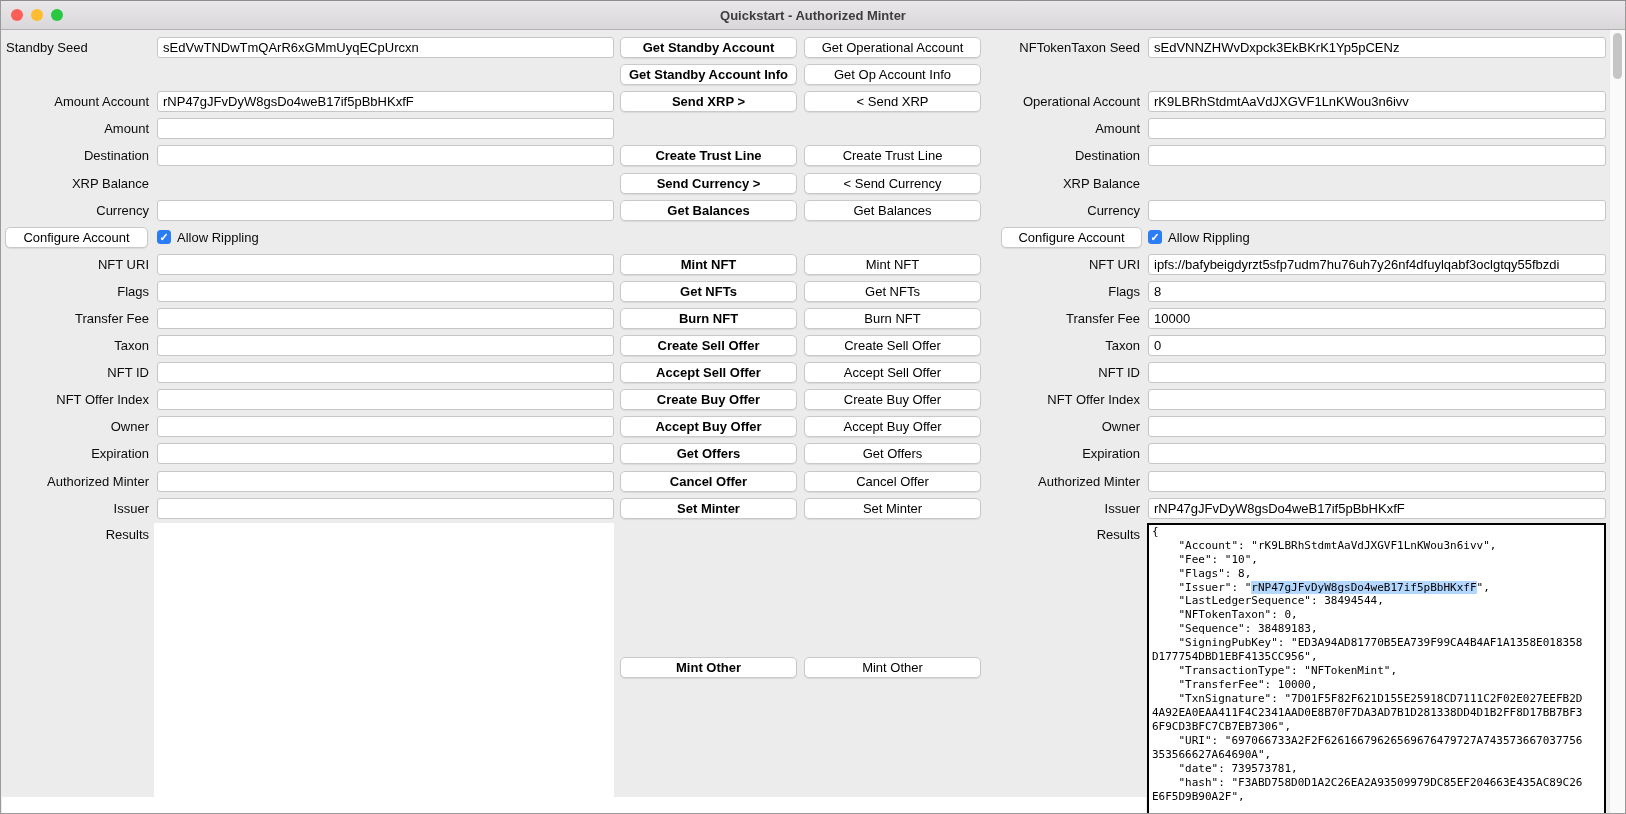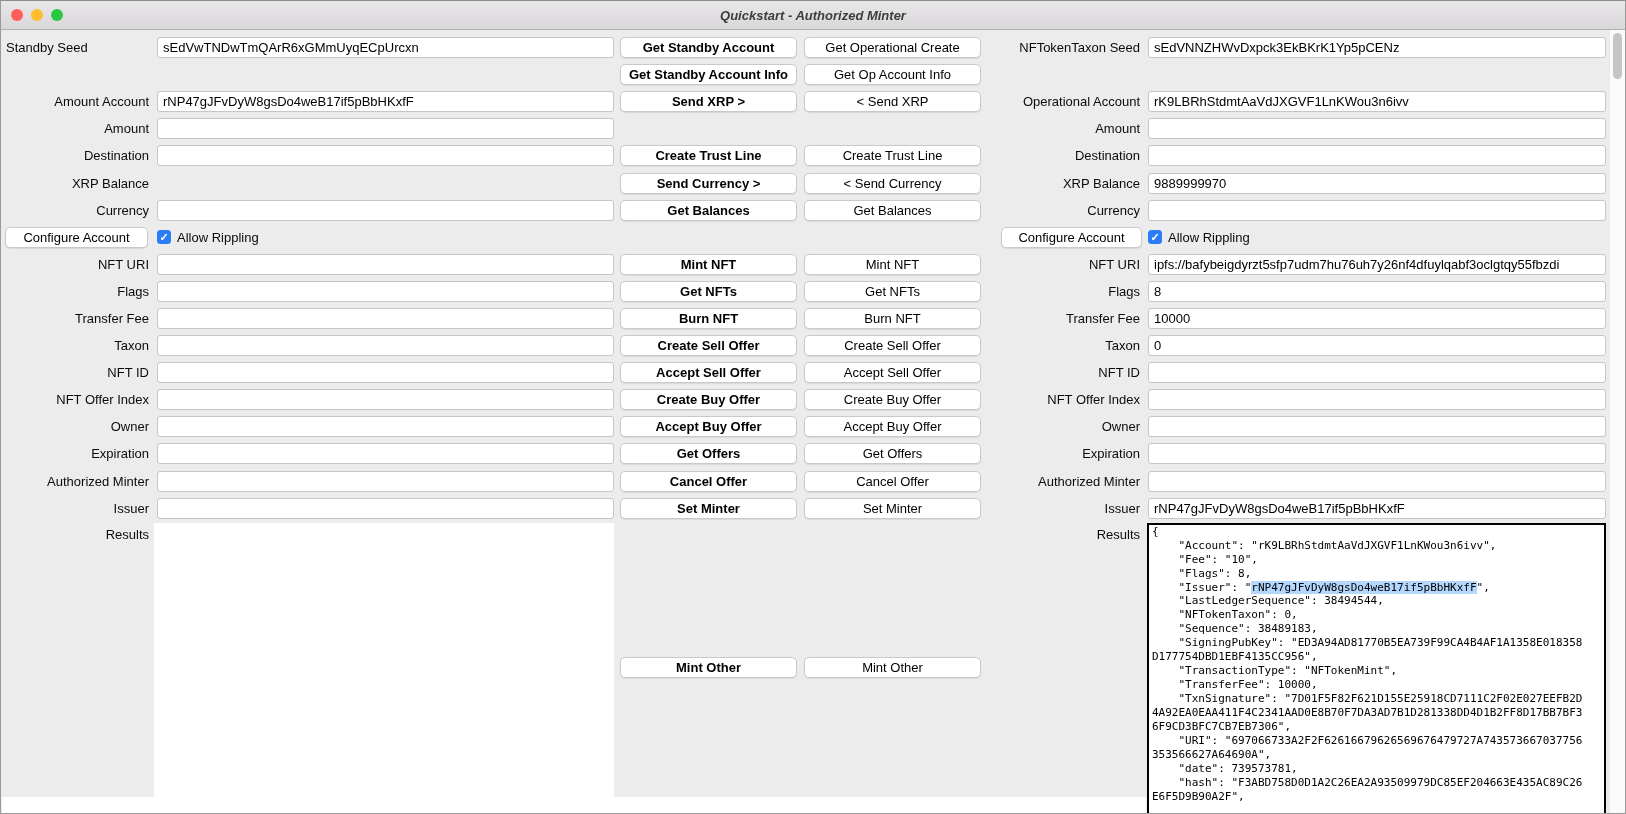--- a/index.html
+++ b/index.html
@@ -1,20 +1,20 @@
 <!DOCTYPE html>
 <html><head>
 <meta charset="utf-8">
 <style>
   html,body{margin:0;padding:0;}
   body{width:1626px;height:814px;overflow:hidden;font-family:"Liberation Sans",sans-serif;background:#ececec;}
   .window{position:relative;width:1626px;height:814px;box-sizing:border-box;background:#ececec;border:1px solid #9a9a9a;border-top:1px solid #8c8c8c;}
 
   
-  .titlebar{height:28px;background:linear-gradient(#e9e7e9,#d9d7d9);border-bottom:1px solid #b1afb1;position:relative;display:flex;align-items:center;justify-content:center;font-style:italic;}
+  .titlebar{height:28px;background:linear-gradient(#e9e7e9,#d9d7d9);border-bottom:1px solid #b1afb1;position:relative;display:flex;align-items:center;justify-content:center;}
   .title{font-size:13px;font-weight:bold;color:#3d3d3d;}
   .lights{position:absolute;left:10px;top:0;height:100%;display:flex;align-items:center;gap:8px;}
   .light{width:12px;height:12px;border-radius:50%;}
   .light.red{background:#ff5f57;}
   .light.yellow{background:#febc2e;}
   .light.green{background:#28c840;}
 
   
   .content{position:absolute;top:29px;left:0;right:0;bottom:0;}
   .grid{display:grid;height:calc(100% - 4px);padding-top:4px;
@@ -66,21 +66,21 @@
     </div>
     <div class="title">Quickstart - Authorized Minter</div>
   </div>
 
   <div class="content">
     <div class="grid">
 
       <div class="lbl leftal" style="grid-row:1">Standby Seed</div>
       <input class="field fld" style="grid-row: 1;" value="sEdVwTNDwTmQArR6xGMmUyqECpUrcxn">
       <button class="btn b1" style="grid-row:1">Get Standby Account</button>
-      <button class="btn b2" style="grid-row:1">Get Operational Create</button>
+      <button class="btn b2" style="grid-row:1">Get Operational Account</button>
       <div class="lblR" style="grid-row:1">NFTokenTaxon Seed</div>
       <input class="field fldR" style="grid-row: 1;" value="sEdVNNZHWvDxpck3EkBKrK1Yp5pCENz">
 
       <button class="btn b1" style="grid-row:2">Get Standby Account Info</button>
       <button class="btn b2" style="grid-row:2">Get Op Account Info</button>
 
       <div class="lbl" style="grid-row:3">Amount Account</div>
       <input class="field fld" style="grid-row: 3;" value="rNP47gJFvDyW8gsDo4weB17if5pBbHKxfF">
       <button class="btn b1" style="grid-row:3">Send XRP &gt;</button>
       <button class="btn b2" style="grid-row:3">&lt; Send XRP</button>
@@ -96,21 +96,20 @@
       <input class="field fld" style="grid-row: 5;" value="">
       <button class="btn b1" style="grid-row:5">Create Trust Line</button>
       <button class="btn b2" style="grid-row:5">Create Trust Line</button>
       <div class="lblR" style="grid-row:5">Destination</div>
       <input class="field fldR" style="grid-row: 5;" value="">
 
       <div class="lbl" style="grid-row:6">XRP Balance</div>
       <button class="btn b1" style="grid-row:6">Send Currency &gt;</button>
       <button class="btn b2" style="grid-row:6">&lt; Send Currency</button>
       <div class="lblR" style="grid-row:6">XRP Balance</div>
-      <input class="field fldR" style="grid-row: 6;" value="9889999970">
 
       <div class="lbl" style="grid-row:7">Currency</div>
       <input class="field fld" style="grid-row: 7;" value="">
       <button class="btn b1" style="grid-row:7">Get Balances</button>
       <button class="btn b2" style="grid-row:7">Get Balances</button>
       <div class="lblR" style="grid-row:7">Currency</div>
       <input class="field fldR" style="grid-row: 7;" value="">
 
       <button class="btn cfgL" style="grid-row:8">Configure Account</button>
       <div class="chkrow l" style="grid-row:8">

